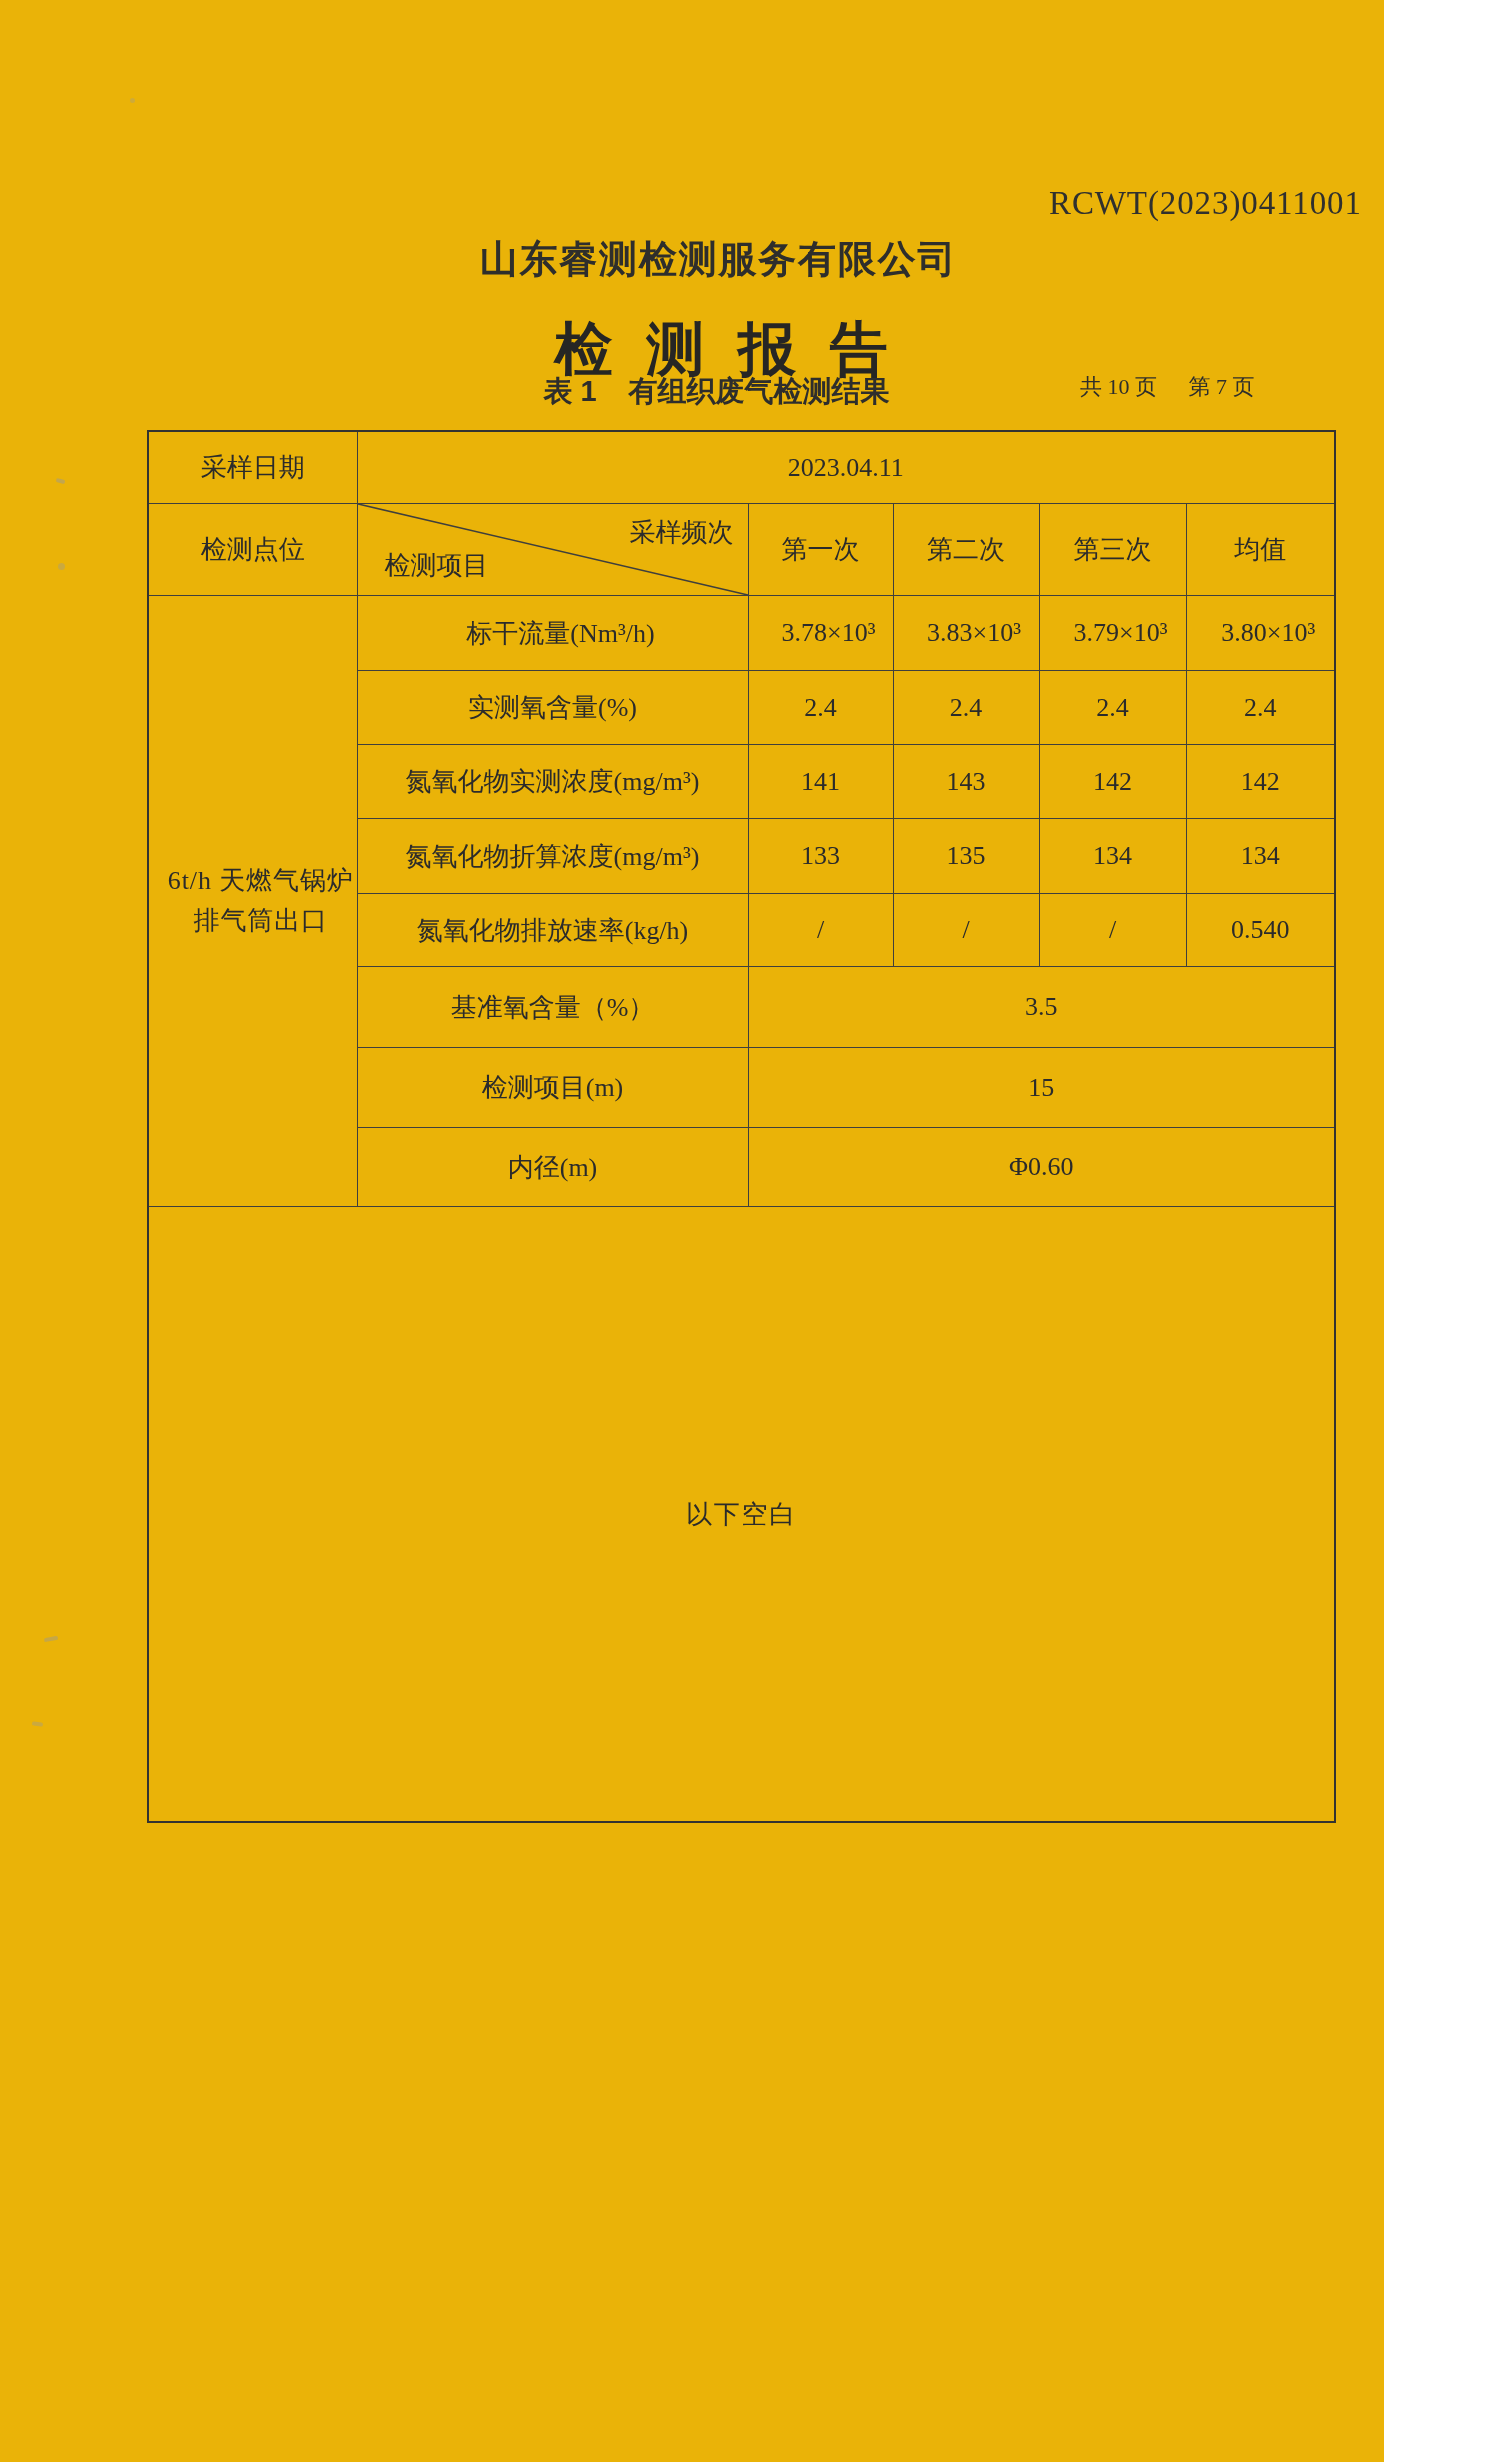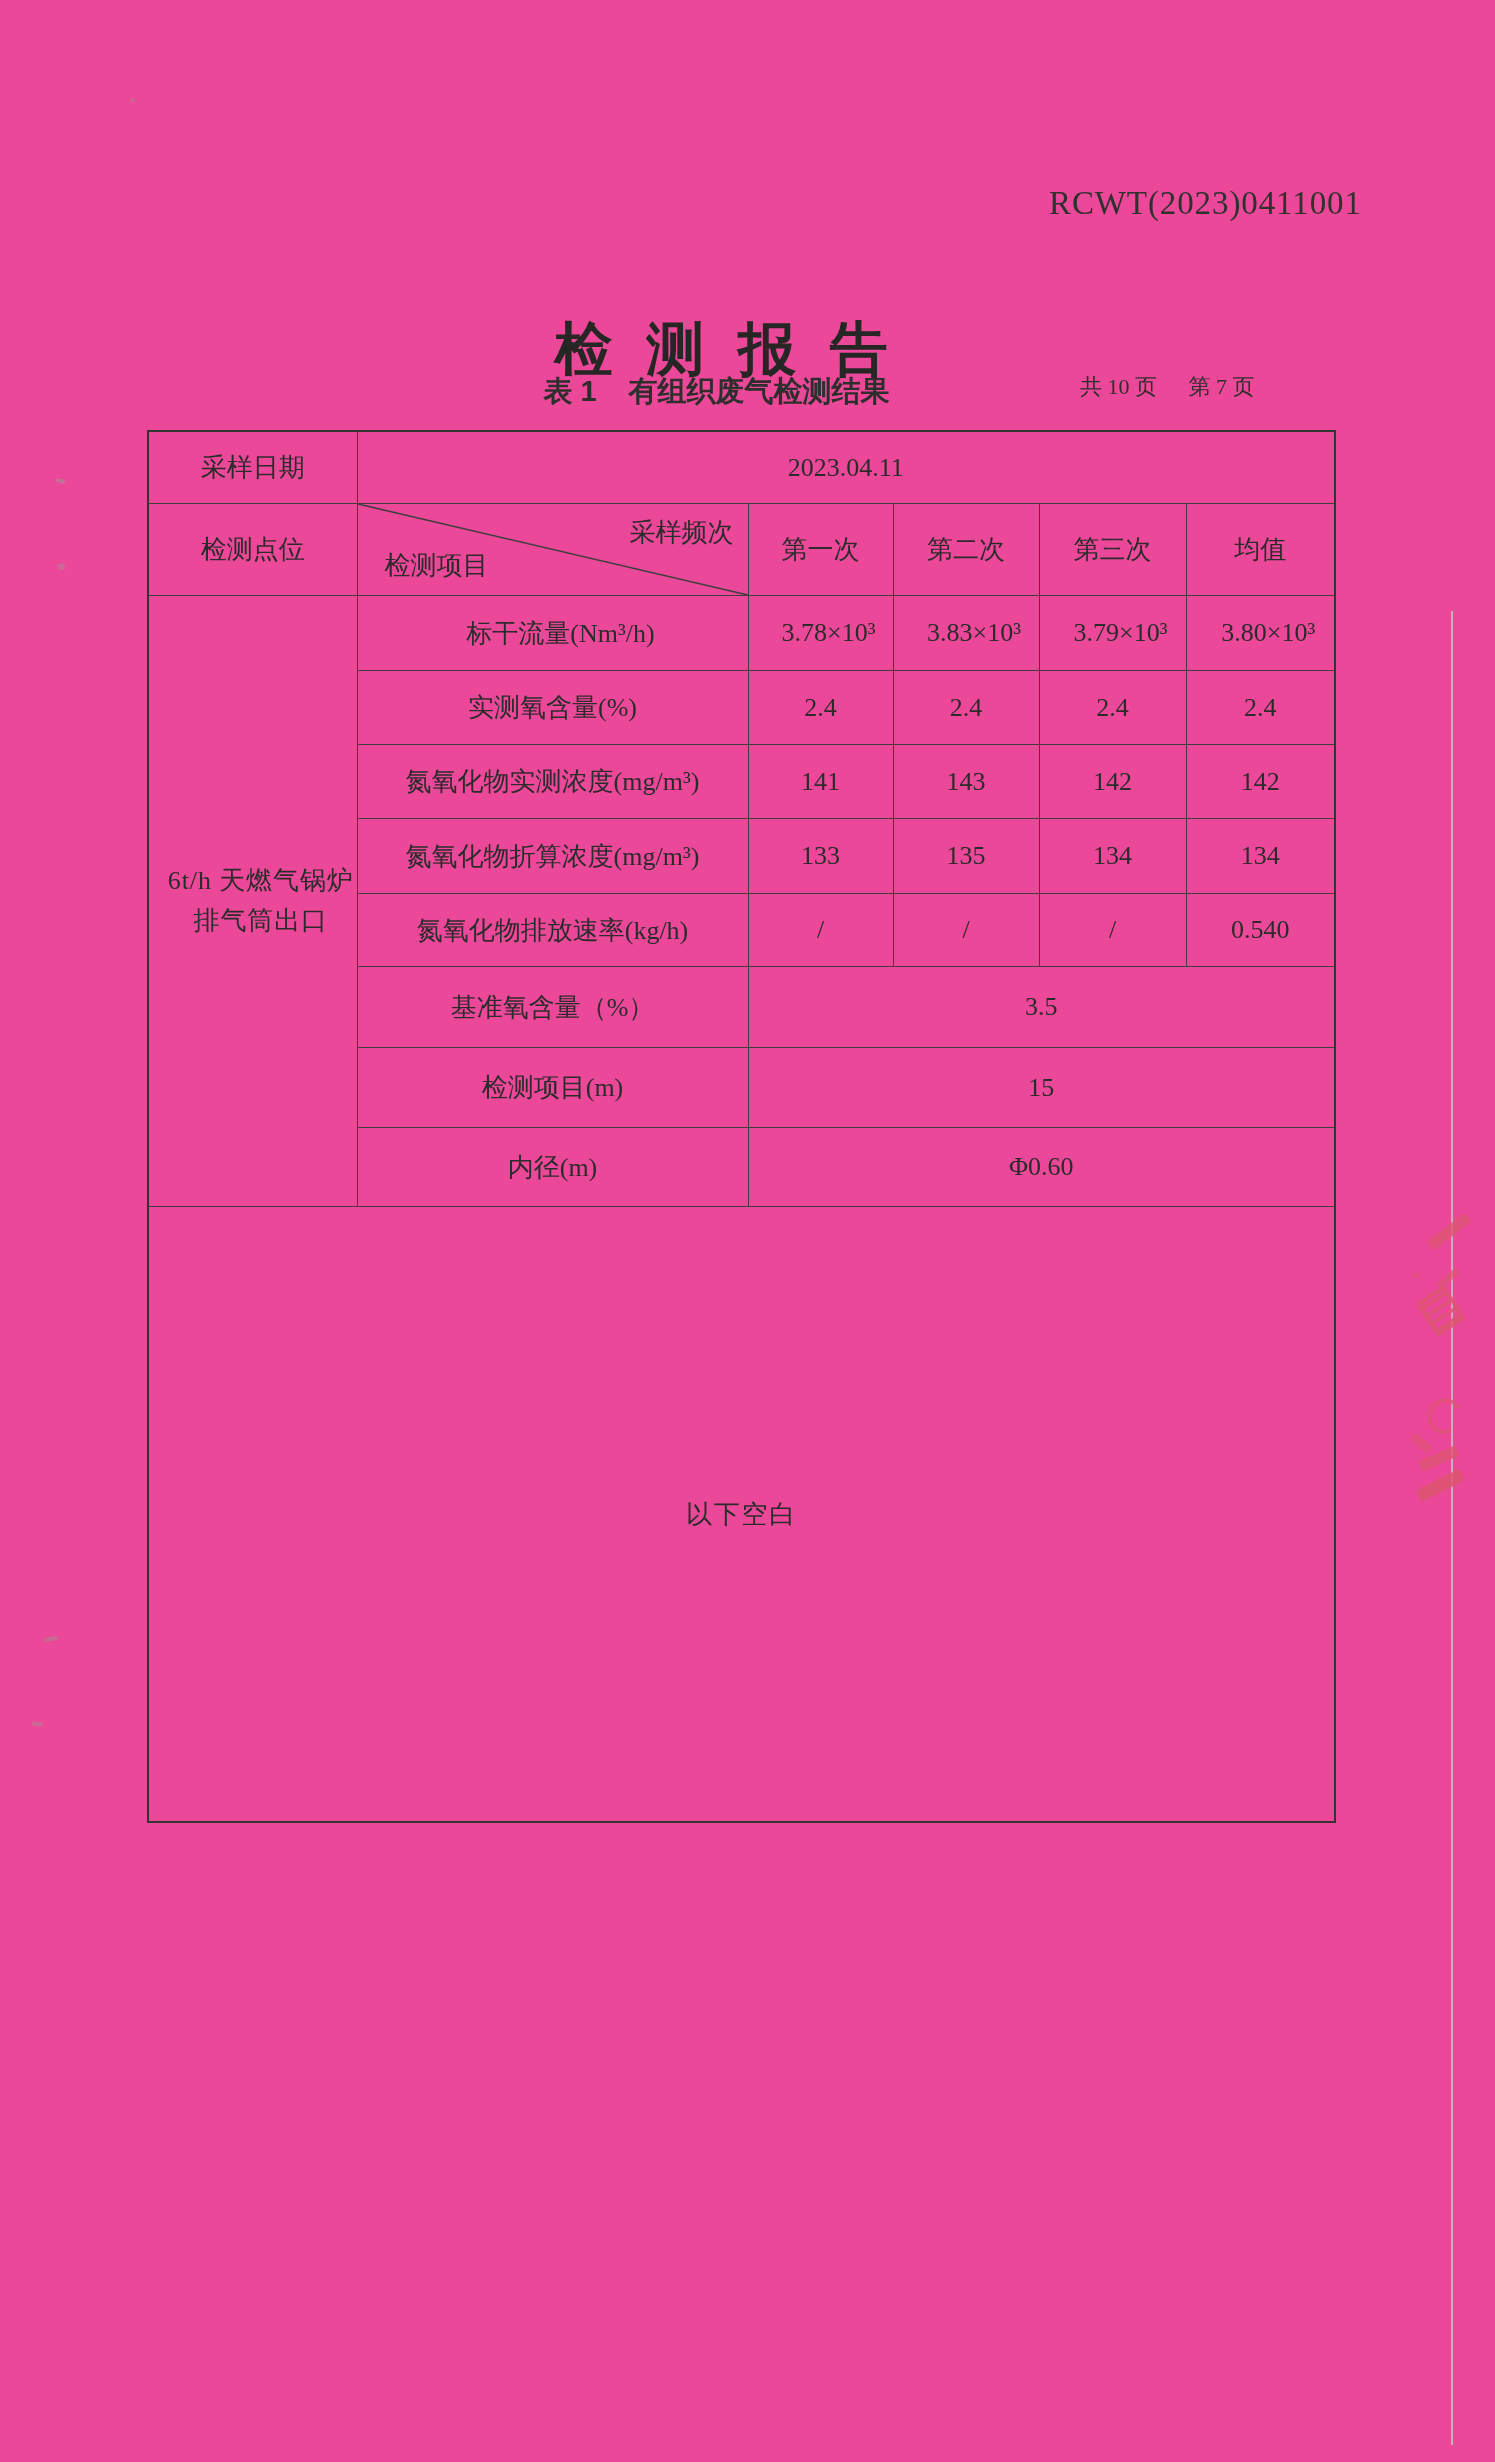--- a/index.html
+++ b/index.html
@@ -1,20 +1,20 @@
 <!DOCTYPE html>
 <html style="font-size:14px"><head>
 <meta charset="utf-8">
 <style>
   html, body { margin: 0; padding: 0; background: #ffffff; }
   .page {
     position: relative;
-    width: 1495px;
+    width: 1384px;
     height: 2462px;
-    background: #ec4899;
+    background: #eab308;
     font-family: "Liberation Serif", "DejaVu Serif", serif;
     color: #2b2b2b;
     overflow: hidden;
   }
   .report-no {
     position: absolute;
     top: 185px; left: 1049px;
     font-size: 33px;
     letter-spacing: 0.9px;
     color: #30302e;
@@ -139,20 +139,21 @@
   .sp-4 { left: 32px; top: 1722px; width: 10.6px; height: 3.5px; opacity: .4; transform: rotate(8deg); border-radius: 1.8px; }
   .sp-5 { left: 130px; top: 98px; width: 5.3px; height: 5.3px; opacity: .35; border-radius: 50%; }
 </style>
 </head>
 <body>
 
 <div class="page">
 
   <div class="report-no">RCWT(2023)0411001</div>
 
+  <div class="company">山东睿测检测服务有限公司</div>
 
   <div class="title">检 测 报 告</div>
 
   <div class="caption-row">
     <span class="cap-label">表 1</span><span class="cap-title">有组织废气检测结果</span>
   </div>
 
   <div class="page-info">
     <span>共 10 页</span>
     <span>第 7 页</span>

